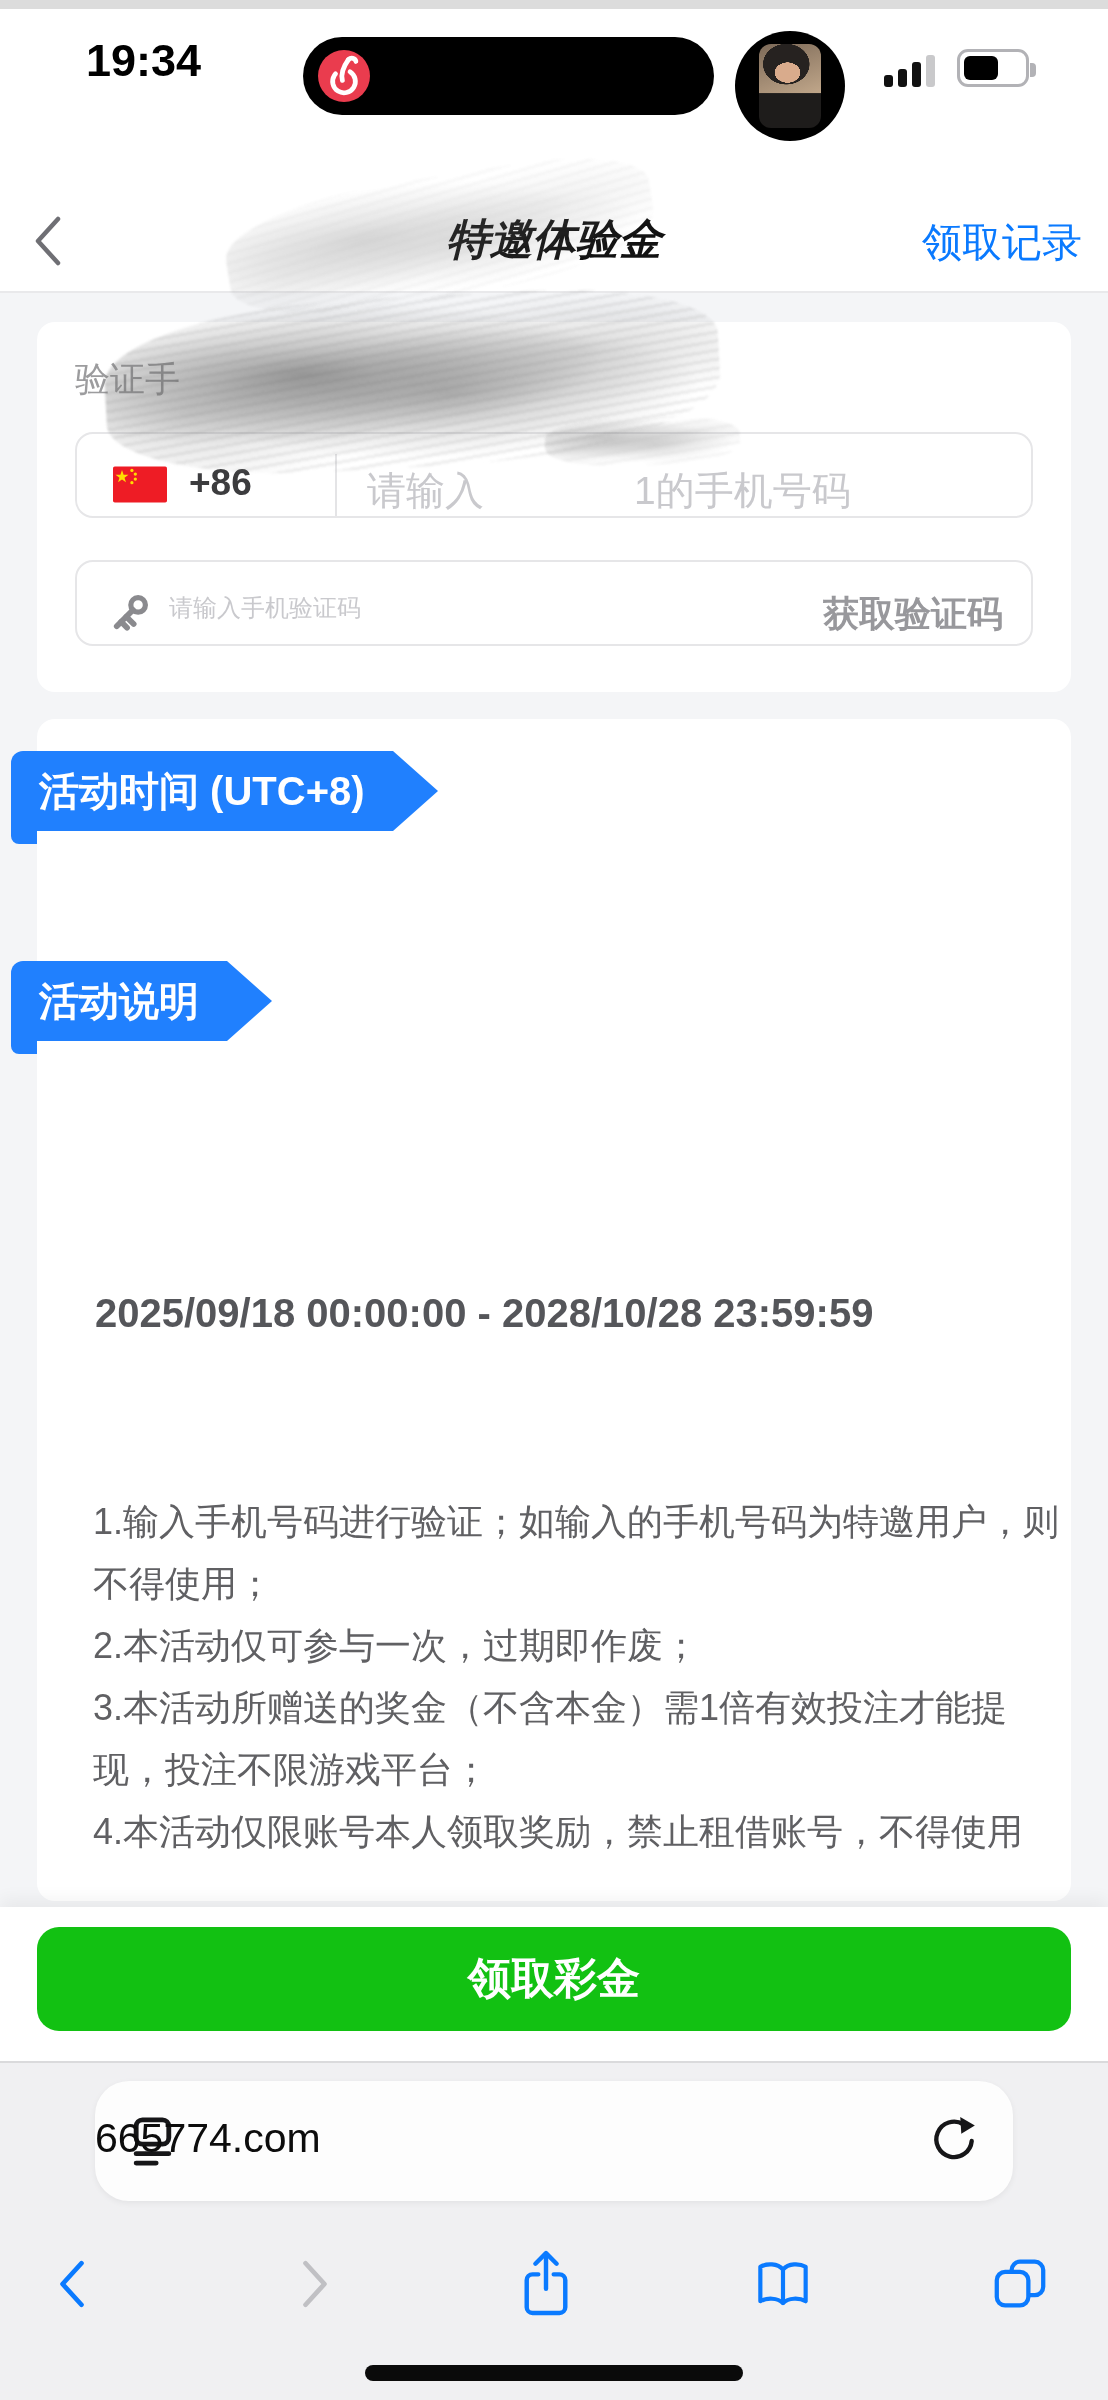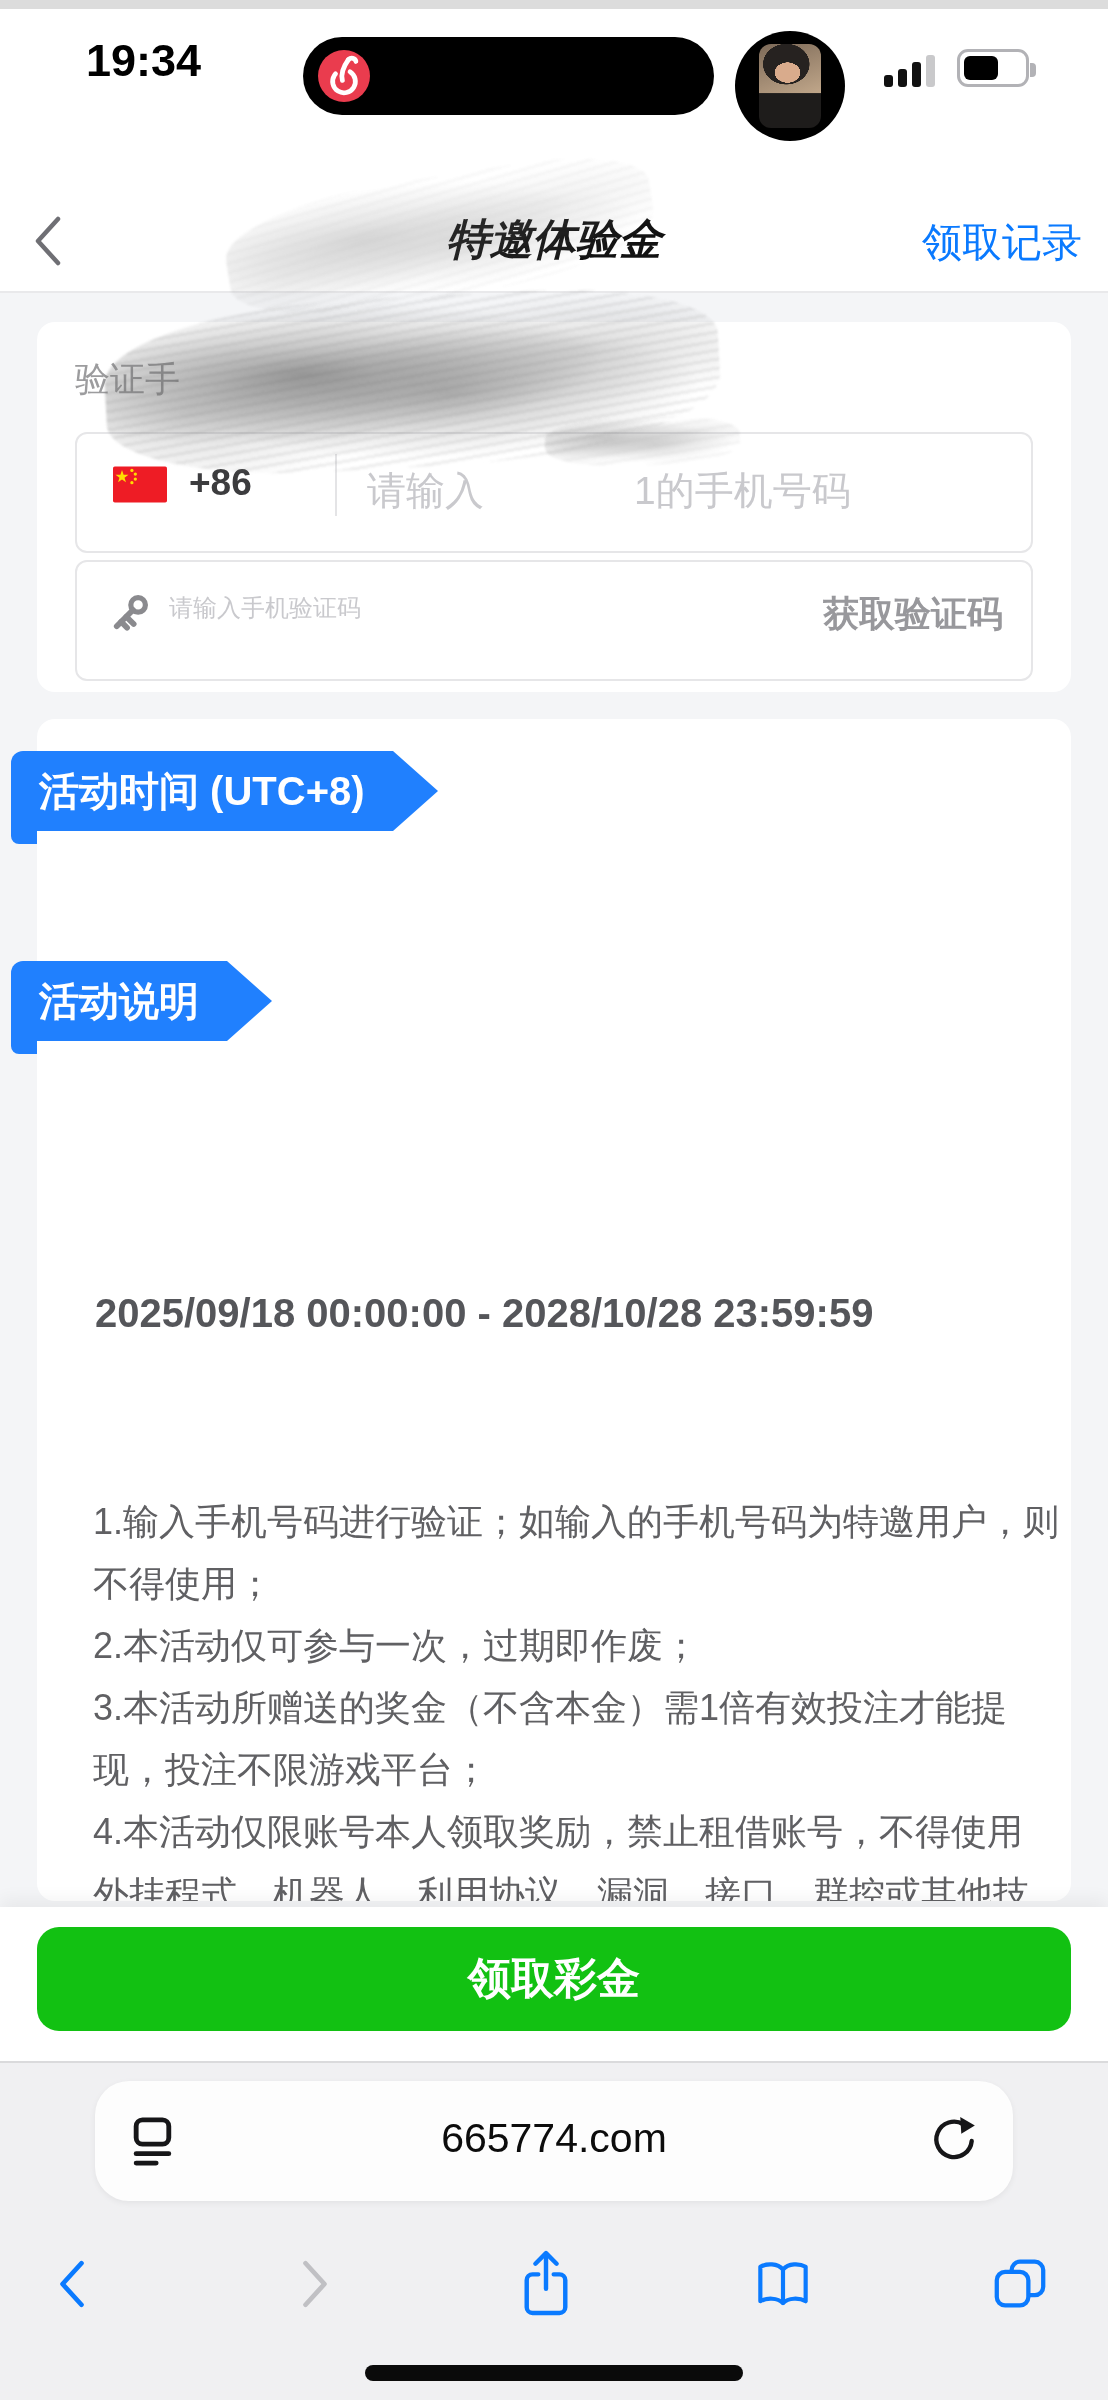--- a/index.html
+++ b/index.html
@@ -35,21 +35,21 @@
   
   .nav{position:absolute;left:0;top:180px;width:1108px;height:104px;background:#fff;border-bottom:2px solid #e9e9eb;}
   .nav-back{position:absolute;left:30px;top:26px;width:40px;height:52px;color:#6f6f74;cursor:pointer;}
   .nav-title{position:absolute;left:0;top:22px;width:1108px;text-align:center;font-size:43px;font-weight:700;color:#121212;font-style:italic;}
   .nav-action{position:absolute;right:26px;top:26px;font-size:40px;color:#0a7aff;cursor:pointer;}
   
   .content{position:absolute;left:0;top:284px;width:1108px;height:1614px;background:#f4f5f7;}
   .card{position:absolute;background:#fff;border-radius:18px;}
   .card1{left:37px;top:29px;width:1034px;height:370px;}
   .field-label{position:absolute;left:38px;top:34px;font-size:35px;color:#9c9c9e;}
-  .input{position:absolute;left:38px;width:958px;height:121px;border:2px solid #e6e6e8;border-radius:12px;background:#fff;}
+  .input{position:absolute;left:38px;width:958px;height:86px;border:2px solid #e6e6e8;border-radius:18px;background:#fff;}
   .input1{top:110px;}
   .input2{top:238px;}
   .flag{position:absolute;left:36px;top:32px;width:54px;height:37px;}
   .dial{position:absolute;left:112px;top:28px;font-size:37px;font-weight:600;color:#3c3c3e;}
   .vdiv{position:absolute;left:258px;top:20px;width:2px;height:62px;background:#e4e4e6;}
   .ph{position:absolute;left:290px;top:30px;font-size:39px;color:#c9c9cd;white-space:nowrap;}
   .ph .gap{display:inline-block;width:150px;}
   .key{position:absolute;left:28px;top:26px;width:50px;height:50px;color:#8a8a8e;}
   .ph2{position:absolute;left:92px;top:30px;font-size:24px;color:#c9c9cd;}
   .code-action{position:absolute;right:28px;top:28px;font-size:36px;font-weight:600;color:#98989c;cursor:pointer;}
@@ -80,21 +80,21 @@
   .scribble-right{left:545px;top:408px;width:195px;height:48px;opacity:.55;transform:rotate(-2deg);border-radius:40%;}
   
   .cta-bar{position:absolute;left:0;top:1898px;width:1108px;height:154px;background:#fff;box-shadow:0 -8px 16px rgba(0,0,0,.05);}
   .cta-btn{position:absolute;left:37px;top:20px;width:1034px;height:104px;background:#12c112;border:none;border-radius:22px;
     color:#fff;font-size:43px;font-weight:700;font-family:inherit;cursor:pointer;display:flex;align-items:center;justify-content:center;}
   
   .safari{position:absolute;left:0;top:2052px;width:1108px;height:348px;background:#f0f0f2;border-top:2px solid #dadadc;}
   .urlpill{position:absolute;left:95px;top:18px;width:918px;height:120px;background:#fdfdfd;border-radius:34px;
     box-shadow:0 2px 6px rgba(0,0,0,.06);}
   .reader{position:absolute;left:38px;top:34px;width:40px;height:52px;color:#161618;cursor:pointer;}
-  .url{position:absolute;left:0;top:34px;width:918px;text-align:center;font-size:41px;font-weight:500;color:#0c0c0c;}
+  .url{position:absolute;left:0;top:34px;width:918px;font-size:41px;font-weight:500;color:#0c0c0c;}
   .refresh{position:absolute;right:34px;top:34px;width:50px;height:52px;color:#161618;cursor:pointer;}
   .tb{position:absolute;top:182px;width:70px;height:78px;display:flex;align-items:center;justify-content:center;cursor:pointer;color:#0a7aff;}
   .tb.disabled{color:#c0c0c4;cursor:default;}
   .tb-back{left:37px;}
   .tb-fwd{left:280px;}
   .tb-share{left:511px;}
   .tb-book{left:748px;}
   .tb-tabs{left:985px;}
   .home-indicator{position:absolute;left:365px;top:2356px;width:378px;height:16px;border-radius:9px;background:#0a0a0a;}
 </style>
@@ -181,21 +181,20 @@
 
     <div class="card card2">
       <div class="date-range">2025/09/18 00:00:00 - 2028/10/28 23:59:59</div>
       <div class="rules">
         <div>1.输入手机号码进行验证；如输入的手机号码为特邀用户，则</div>
         <div>不得使用；</div>
         <div>2.本活动仅可参与一次，过期即作废；</div>
         <div>3.本活动所赠送的奖金（不含本金）需1倍有效投注才能提</div>
         <div>现，投注不限游戏平台；</div>
         <div>4.本活动仅限账号本人领取奖励，禁止租借账号，不得使用</div>
-        <div>外挂程式、机器人、利用协议、漏洞、接口、群控或其他技</div>
 
       </div>
     </div>
 
     <div class="ribbon ribbon-time">活动时间 (UTC+8)</div>
     <div class="ribbon ribbon-desc">活动说明</div>
   </div>
 
   <div class="scribble scribble-top"></div>
   <div class="scribble scribble-main"></div>

